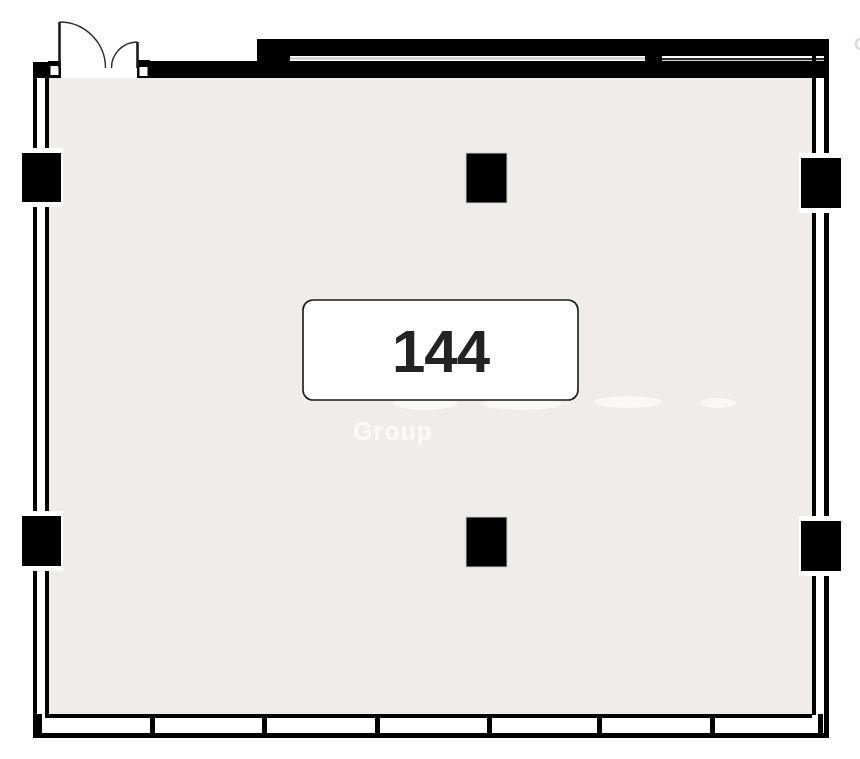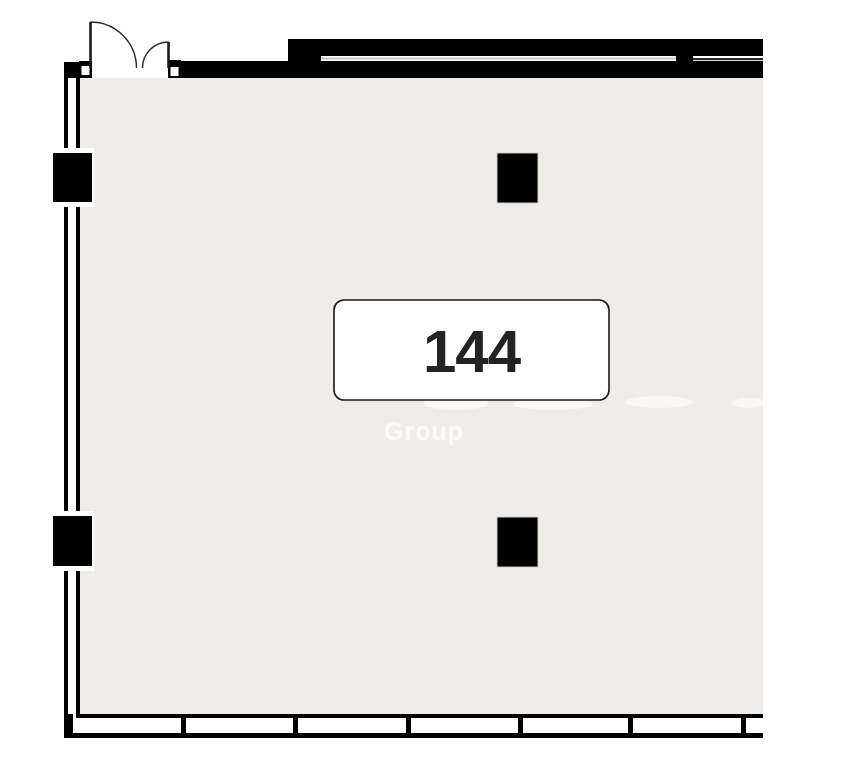--- a/index.html
+++ b/index.html
@@ -1,17 +1,17 @@
 <!DOCTYPE html>
 <html><head>
 <meta charset="utf-8">
 <style>
   html,body{margin:0;padding:0;background:#ffffff;}
-  #stage{position:relative;width:732px;height:759px;background:#ffffff;overflow:hidden;
-         font-family:"Liberation Sans", sans-serif;padding-left:31px;}
+  #stage{position:relative;width:860px;height:759px;background:#ffffff;overflow:hidden;
+         font-family:"Liberation Sans", sans-serif;}
   svg{display:block;}
   .wall{fill:#000000;}
   .halo{fill:#ffffff;}
   .thinline-light{fill:#c9c5c2;}
   .thinline-dark{fill:#2a2a2a;}
   .door-line{stroke:#1a1a1a;stroke-width:2.6;fill:none;}
   .door-arc{stroke:#2a2a2a;stroke-width:1.4;fill:none;}
   .jamb-frame{fill:#000000;}
   .jamb-inner{fill:#ffffff;}
   .label-box{stroke:#1a1a1a;stroke-width:1.6;}

